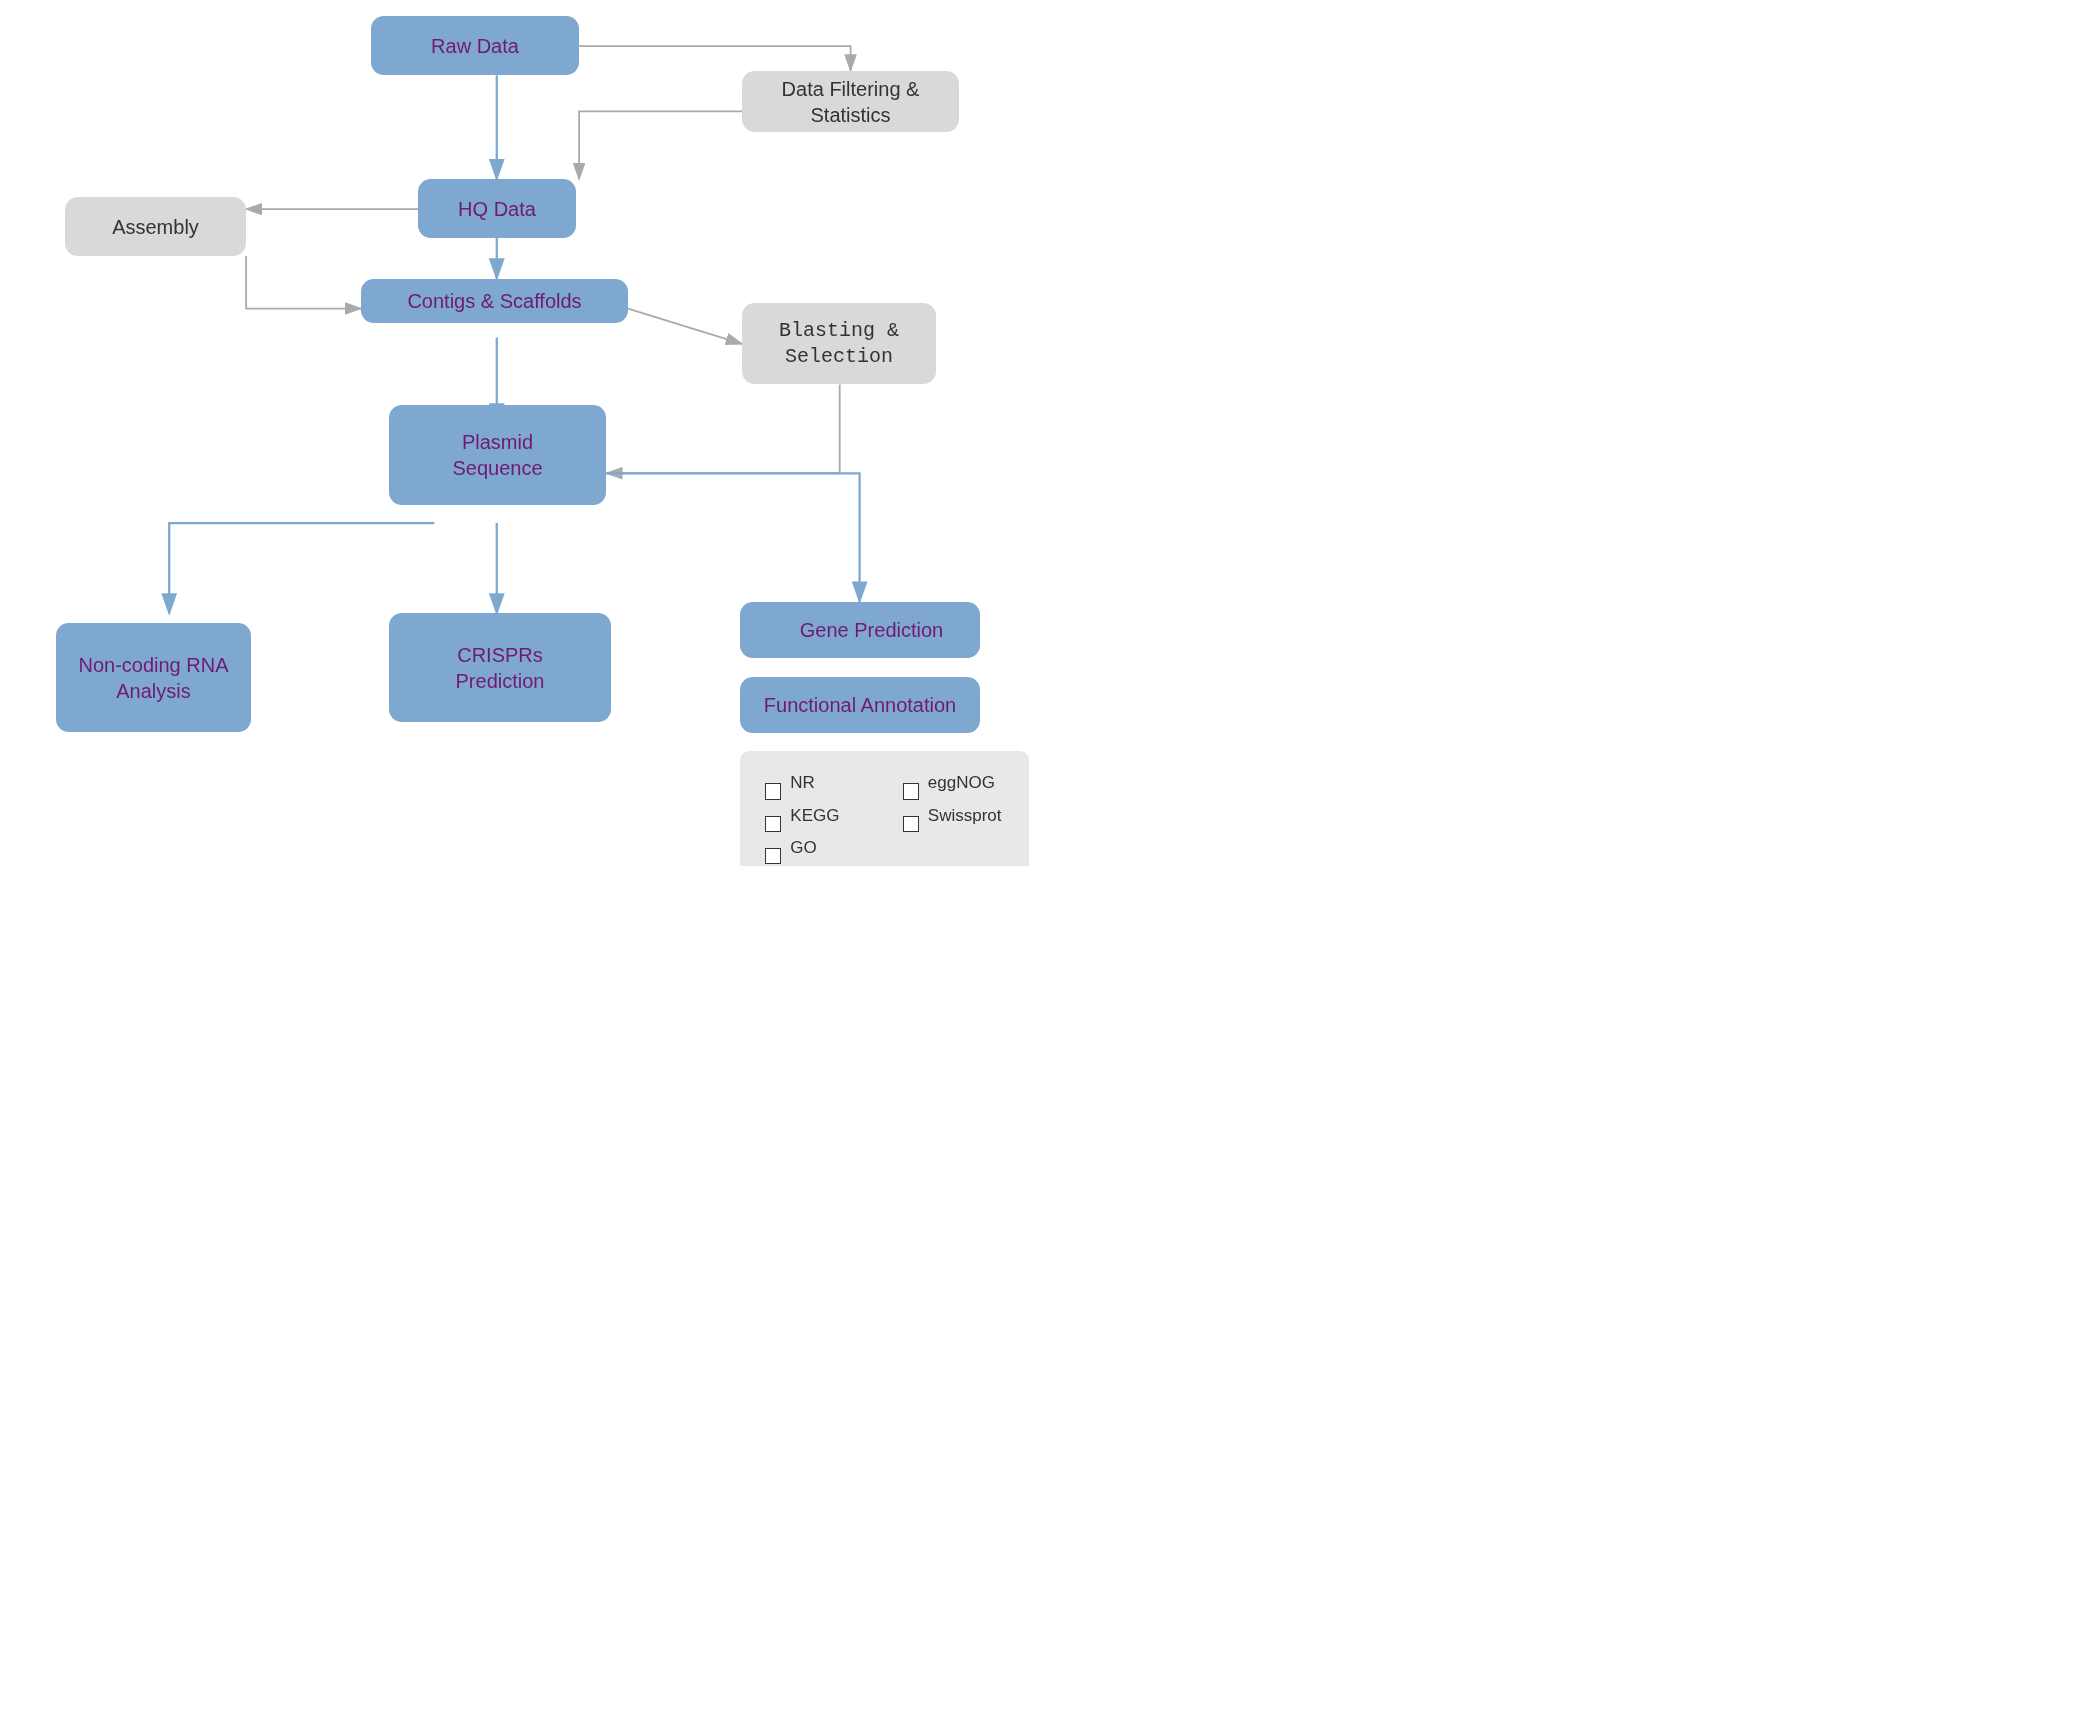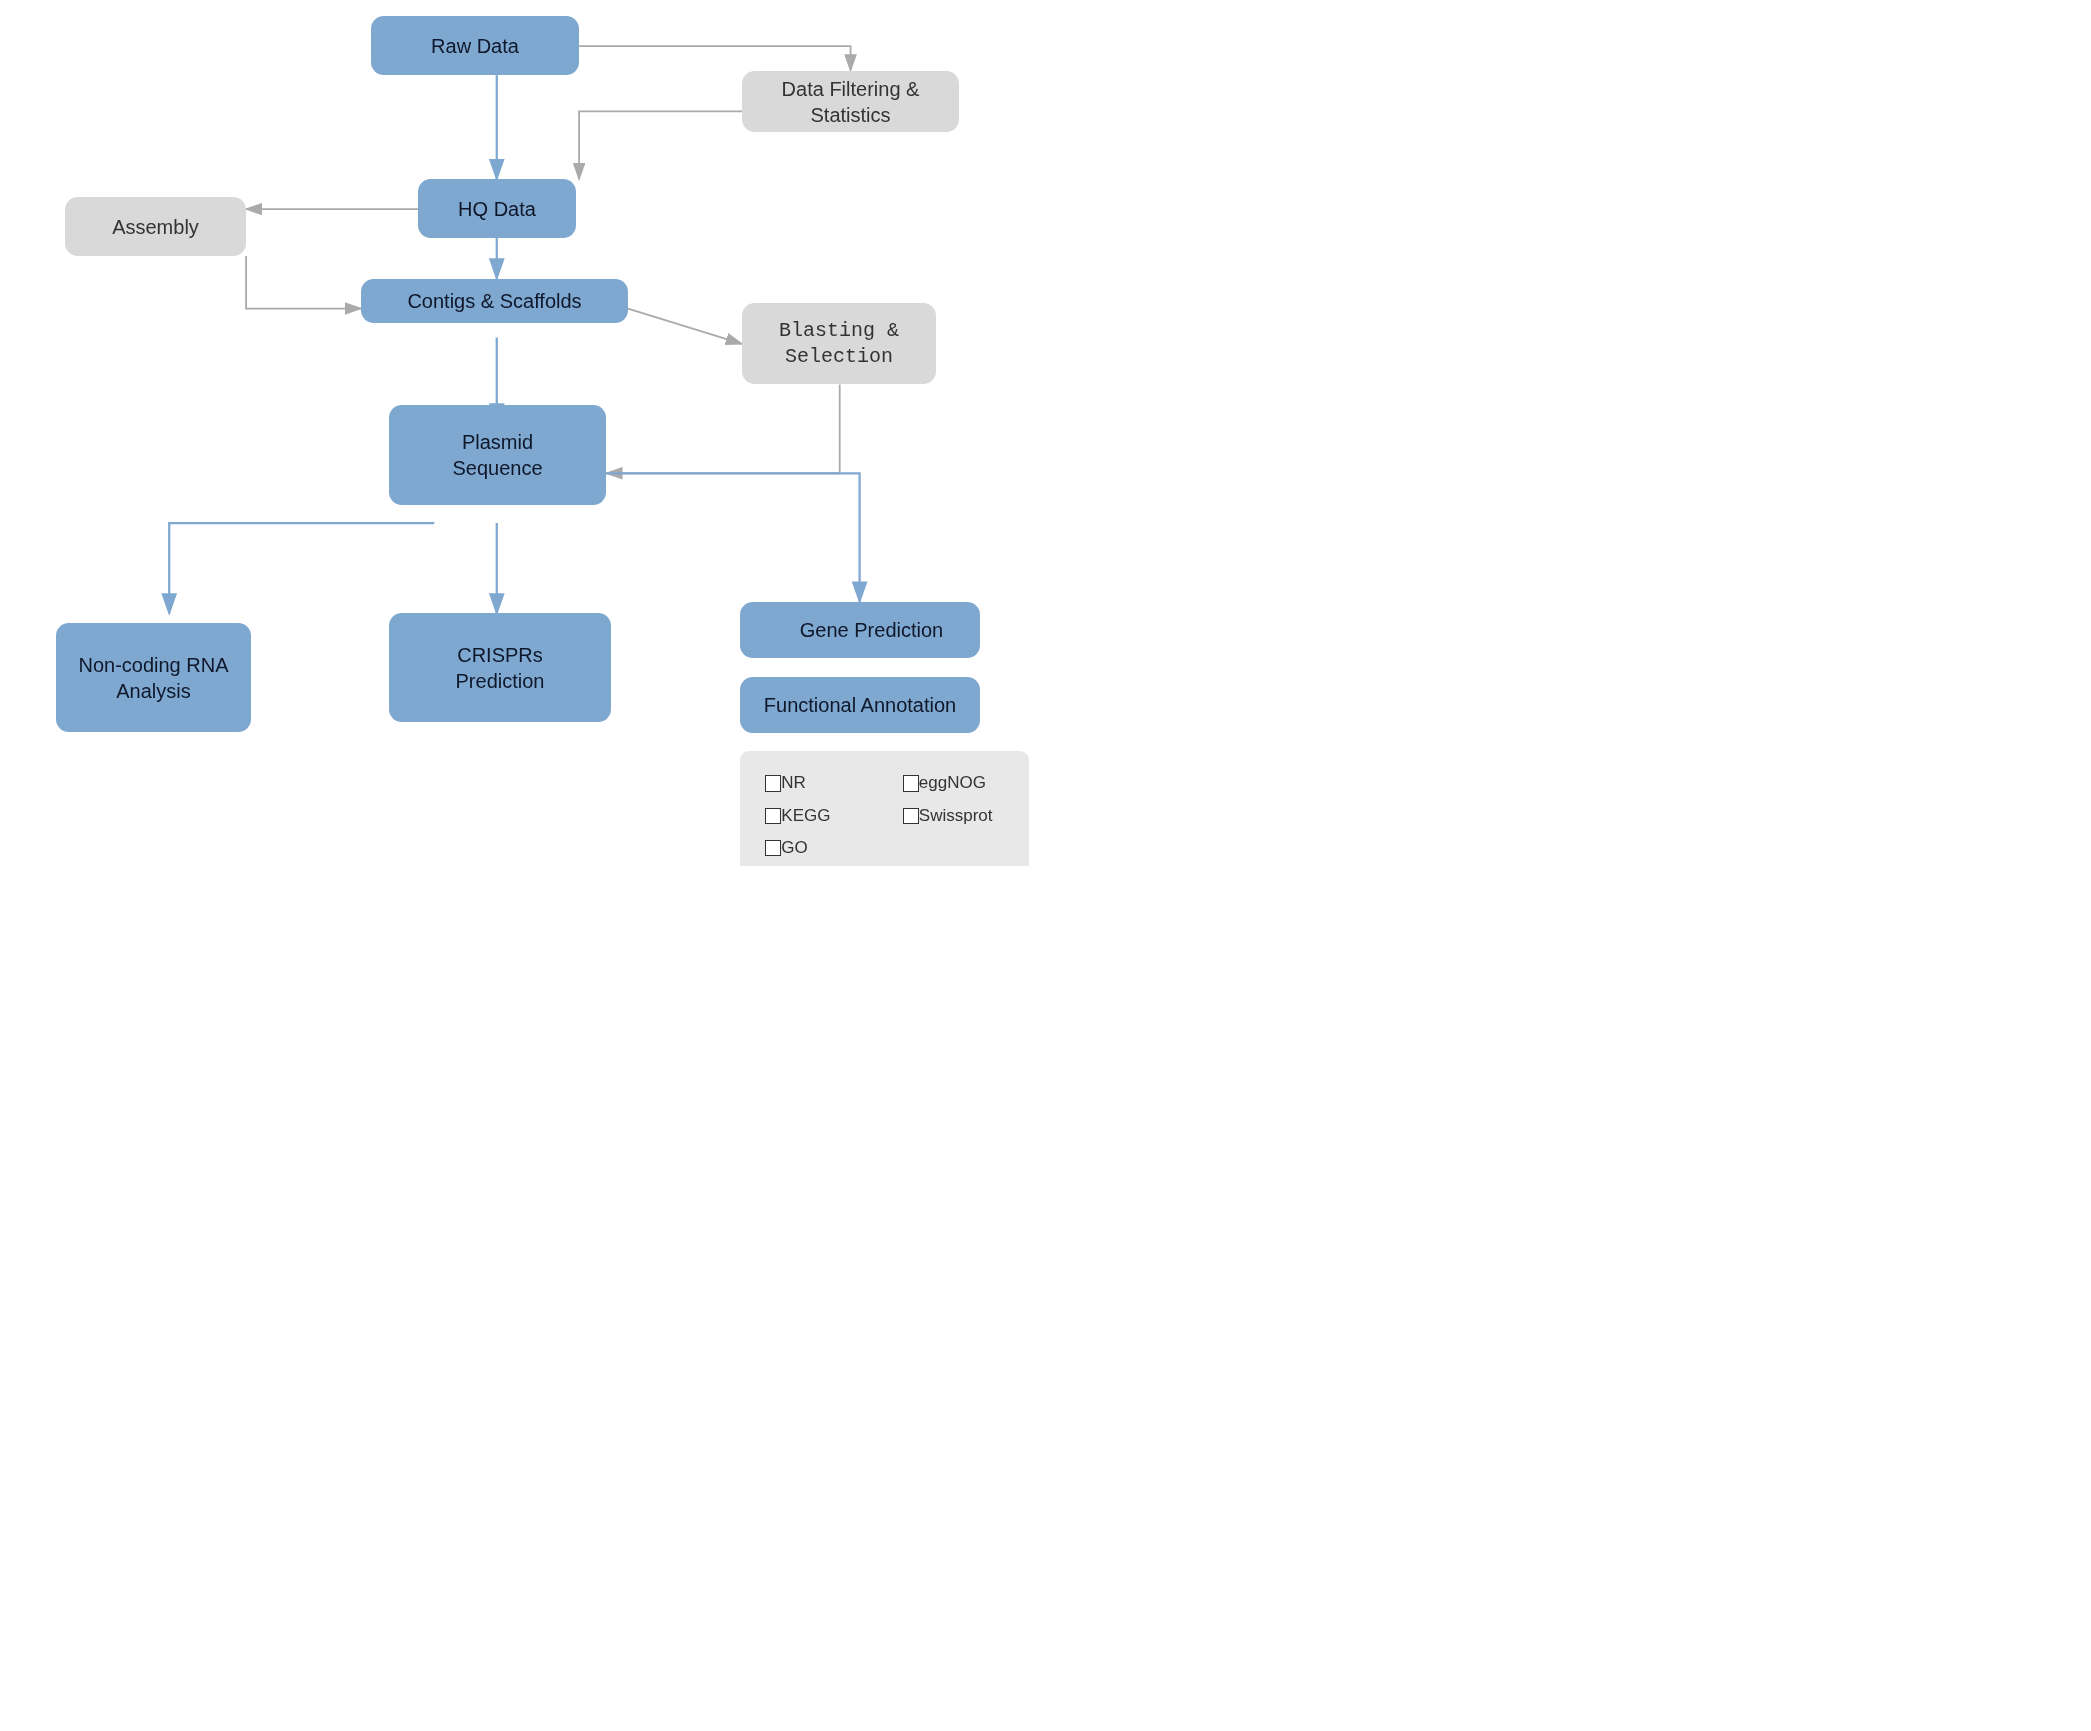--- a/index.html
+++ b/index.html
@@ -25,21 +25,21 @@
       align-items: center;
       justify-content: center;
       text-align: center;
       font-size: 20px;
       line-height: 1.3;
       border-radius: 12.7px;
     }
 
     .node-blue {
       background-color: #7fa8d0;
-      color: #0f172a;
+      color: #701a75;
       border: none;
     }
 
     .node-gray {
       background-color: #d9d9d9;
       color: #333;
       border: none;
     }
 
     
@@ -64,21 +64,22 @@
     }
 
     .legend-grid {
       display: grid;
       grid-template-columns: 1fr 1fr;
       column-gap: 36px;
     }
 
     .legend-item {
       display: flex;
-      align-items: center;
+      align-items: flex-end;
+      gap: 9px;
     }
 
     .legend-checkbox {
       width: 16.3px;
       height: 16.3px;
       border: 1.8px solid #333;
       background: #fff;
       display: inline-block;
       flex-shrink: 0;
     }

